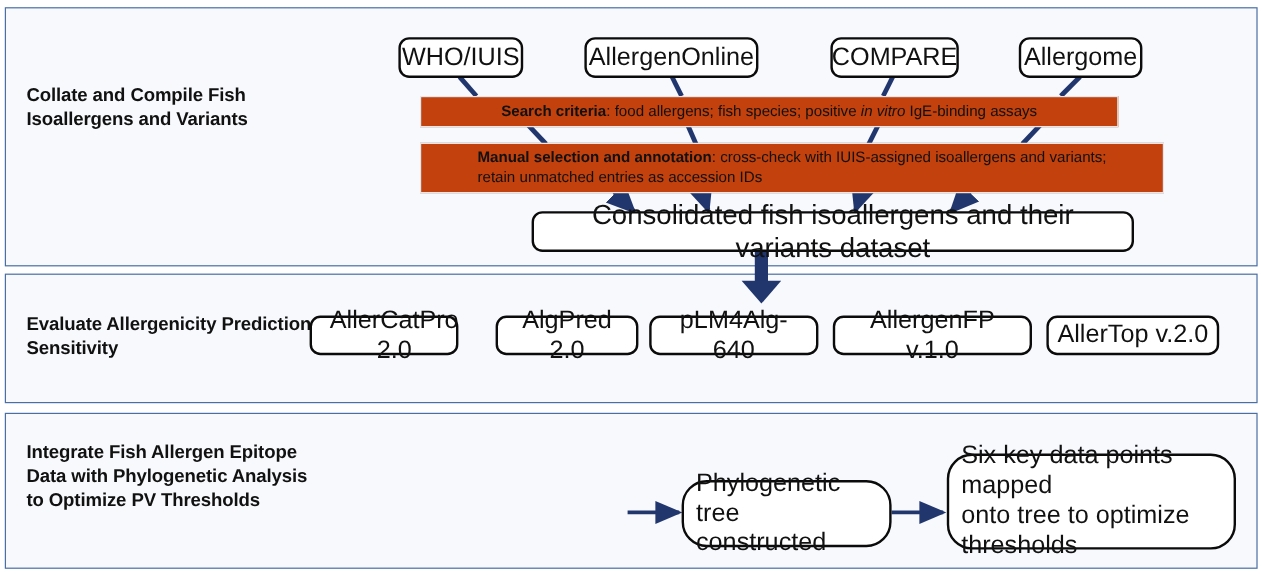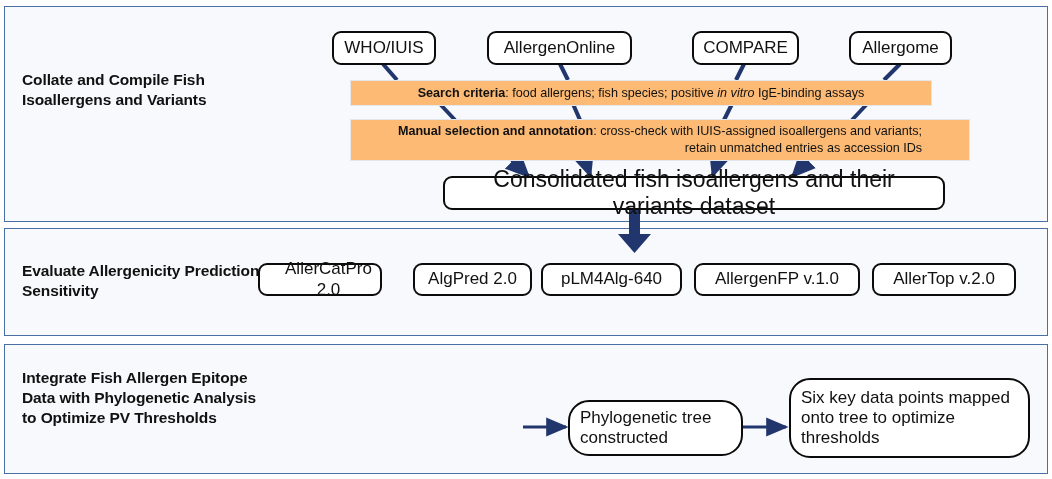--- a/index.html
+++ b/index.html
@@ -35,36 +35,36 @@
     position:absolute;
     box-sizing:border-box;
     background:#ffffff;
     border:2.2px solid #0b0b0b;
     border-radius:9px;
     display:flex;
     align-items:center;
     justify-content:center;
     text-align:center;
     color:#111111;
-    font-size:17px;
+    font-size:21px;
     line-height:1.18;
     padding:2px 7px;
   }
   .rbox.left-align{justify-content:flex-start;text-align:left;padding-left:10px;border-radius:21px;}
 
   
   .fbox{
     position:absolute;
     box-sizing:border-box;
-    background:#fdba74;
+    background:#c2410c;
     border:1px solid #e3e6ea;
     display:flex;
     align-items:center;
     justify-content:center;
-    text-align:right;
+    text-align:left;
     color:#111111;
     font-size:12.6px;
     line-height:1.32;
     padding:3px 8px;
   }
   .fbox b{font-weight:bold;}
   .fbox i{font-style:italic;}
 
   svg.overlay{position:absolute;left:0;top:0;width:1052px;height:479px;pointer-events:none;}
 </style>

